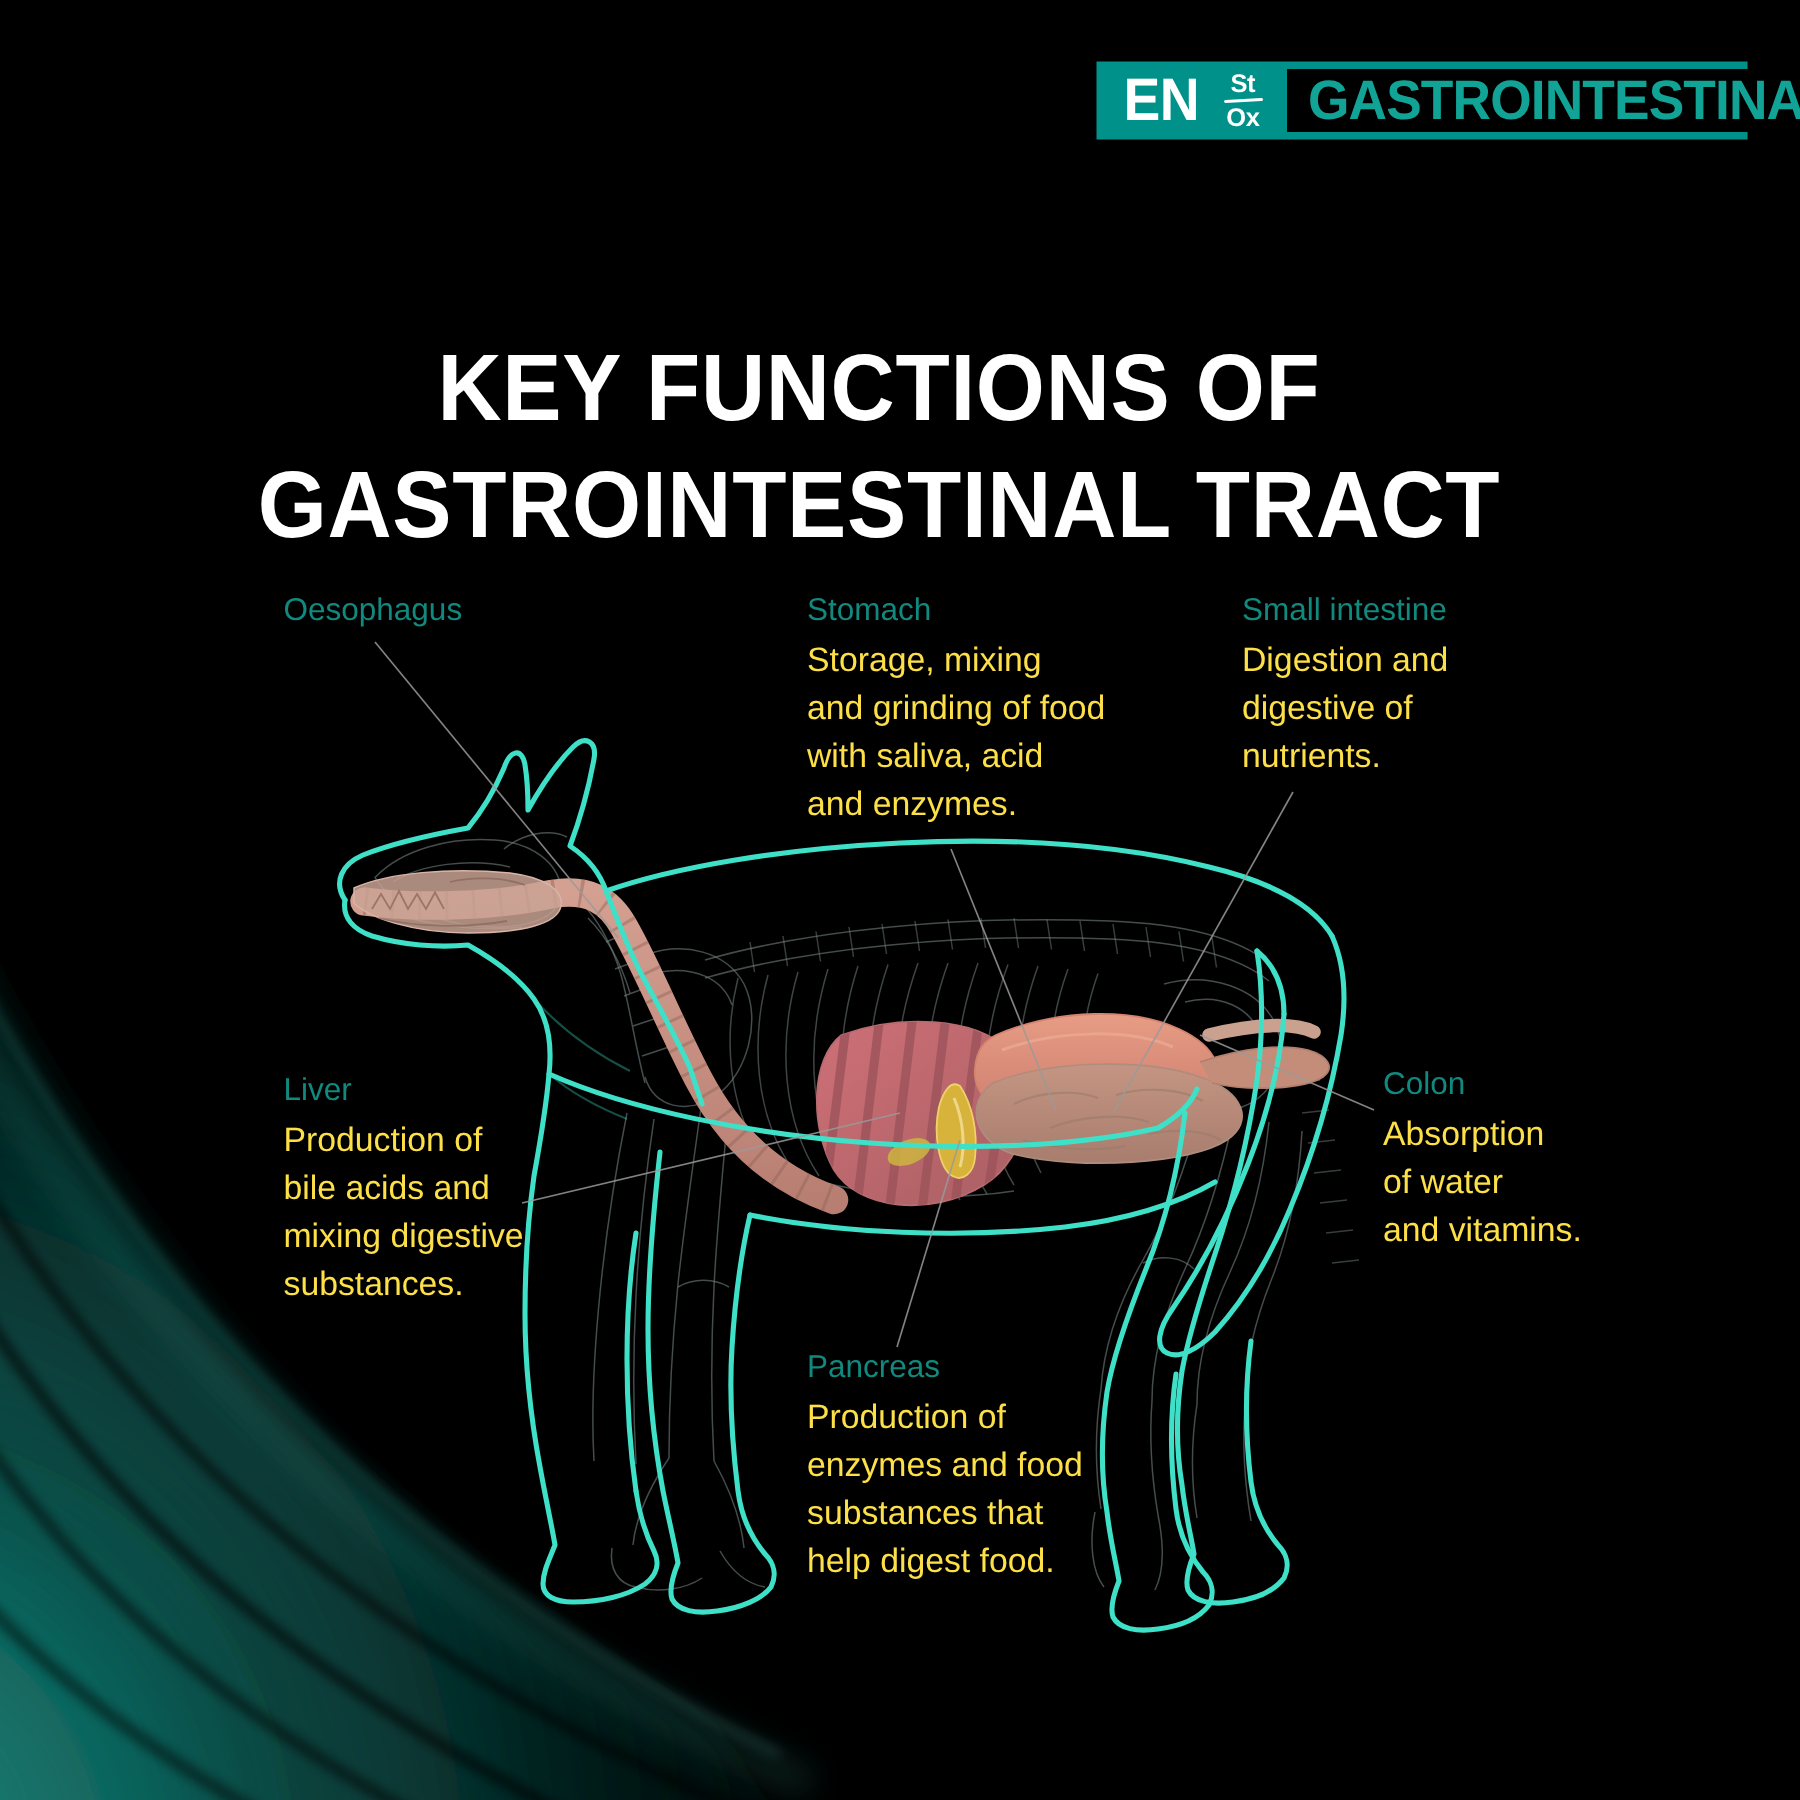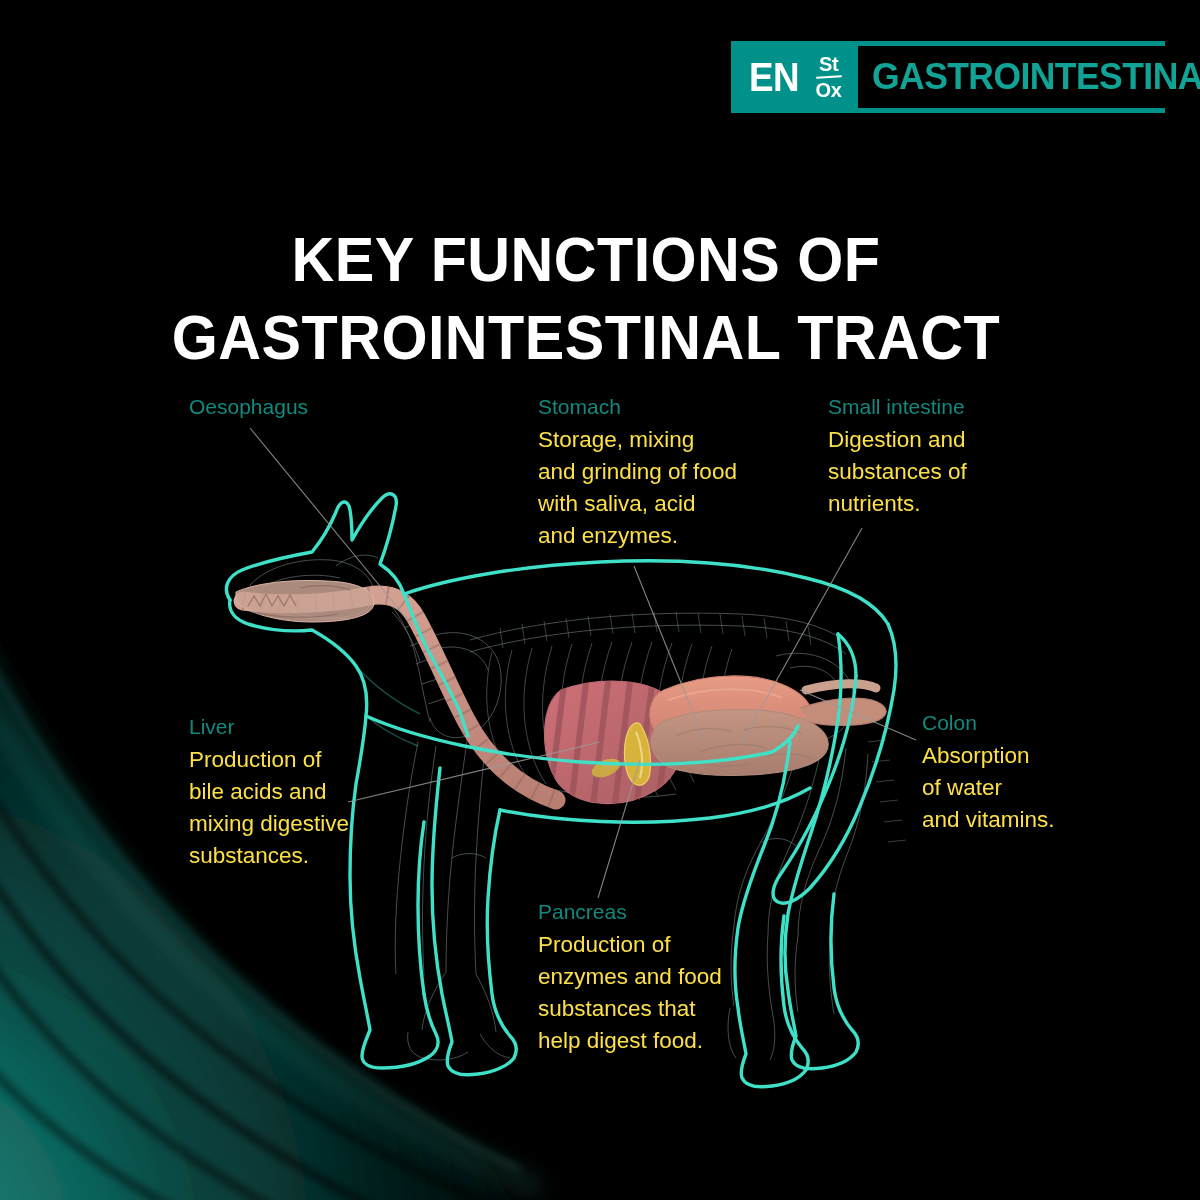--- a/index.html
+++ b/index.html
@@ -30,21 +30,21 @@
     width: 1200px; height: 1200px;
     pointer-events: none;
   }
 
   
   .logo {
     position: absolute;
     left: 731px;
     top: 41px;
     width: 434px;
-    height: 72px;
+    height: 52px;
     background: #00928a;
     display: flex;
     align-items: center;
     box-sizing: border-box;
     padding: 5px 6px 5px 18px;
   }
   .logo-en {
     color: #ffffff;
     font-family: "Liberation Sans", sans-serif;
     font-weight: bold;
@@ -59,21 +59,21 @@
     margin-right: 6px;
     display: flex;
     flex-direction: column;
     align-items: center;
     justify-content: center;
     line-height: 1;
     color: #ffffff;
   }
   .logo-frac .num, .logo-frac .den {
     font-weight: bold;
-    font-size: 20px;
+    font-size: 17px;
     letter-spacing: -0.3px;
   }
   .logo-frac .num { margin-bottom: 1px; }
   .logo-frac .bar {
     width: 26px;
     height: 2px;
     background: #ffffff;
     border-radius: 2px;
     margin: 1px 0;
     transform: rotate(-3deg);
@@ -514,21 +514,21 @@
       <span class="bl">and grinding of food</span>
       <span class="bl">with saliva, acid</span>
       <span class="bl">and enzymes.</span>
     </div>
   </div>
 
   <div class="callout" id="co-smallint">
     <div class="head">Small intestine</div>
     <div class="body">
       <span class="bl">Digestion and</span>
-      <span class="bl">substances of</span>
+      <span class="bl">digestive of</span>
       <span class="bl">nutrients.</span>
     </div>
   </div>
 
   <div class="callout" id="co-liver">
     <div class="head">Liver</div>
     <div class="body">
       <span class="bl">Production of</span>
       <span class="bl">bile acids and</span>
       <span class="bl">mixing digestive</span>

